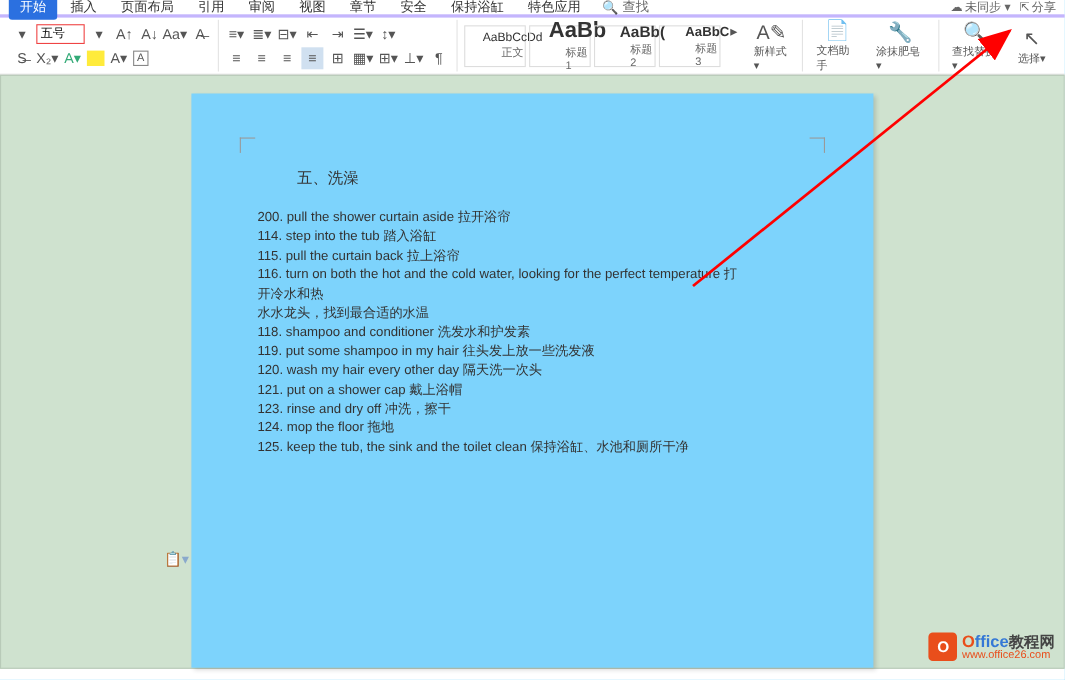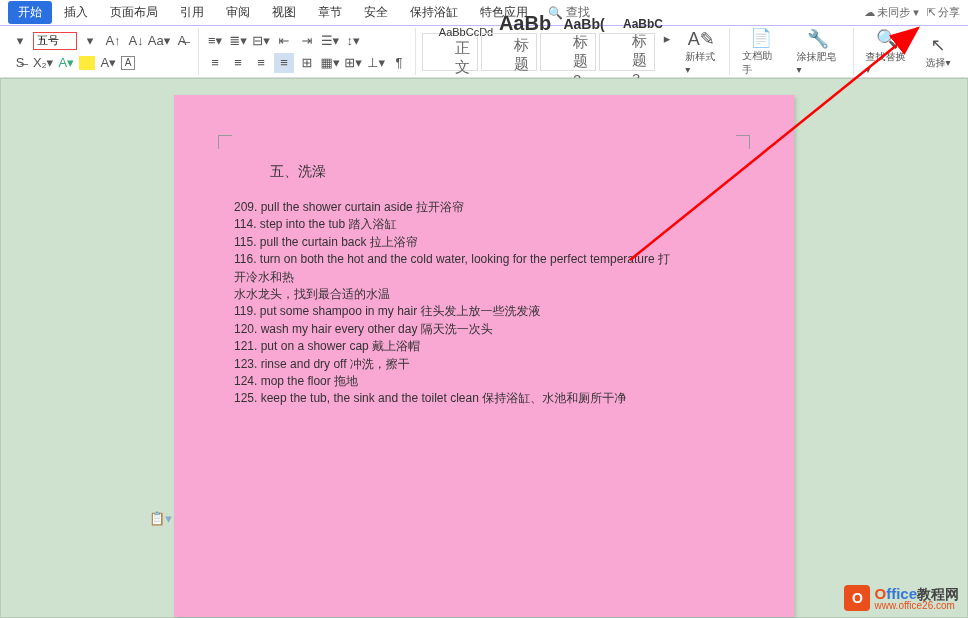--- a/index.html
+++ b/index.html
@@ -8,23 +8,23 @@
       font-size: 12px;
       background: #fff;
       width: 968px;
       height: 618px;
       overflow: hidden;
       position: relative;
     }
     .menubar {
       display: flex;
       align-items: center;
-      height: 26px;
+      height: 16px;
       padding: 0 8px;
-      border-bottom: 1px solid #c4b5fd;
+      border-bottom: 3px solid #c4b5fd;
       gap: 2px;
       text-align: center;
     }
     .menu-tab {
       padding: 3px 10px;
       color: #333;
       cursor: pointer;
       border-radius: 3px;
     }
     .menu-tab.active {
@@ -83,40 +83,40 @@
       display: flex; flex-direction: column;
       align-items: center; justify-content: center;
       cursor: pointer;
       font-size: 10px;
       padding-left: 32px;
     }
     .style-preview { font-size: 11px; color: #333; }
     .style-preview.big { font-size: 20px; font-weight: bold; }
     .style-preview.med { font-size: 14px; font-weight: bold; }
     .style-preview.sm { font-size: 12px; font-weight: bold; }
-    .style-label { font-size: 15px; color: #666; margin-top: 1px; }
+    .style-label { font-size: 10px; color: #666; margin-top: 1px; }
     .big-btn {
       display: flex; flex-direction: column; align-items: center; justify-content: center;
       padding: 2px 6px;
       cursor: pointer;
       color: #555;
       min-width: 40px;
     }
     .big-btn-icon { font-size: 18px; height: 22px; display: flex; align-items: center; }
     .big-btn-label { font-size: 10px; color: #555; }
     .canvas-area {
       background: #cfe2cf;
       height: 540px;
       position: relative;
       display: flex;
       justify-content: center;
       border: 1px solid #b8cab8;
     }
     .page {
-      background: #f9a8d4;
+      background: #7dd3fc;
       width: 620px;
       margin-top: 16px;
       box-shadow: 2px 2px 4px rgba(0,0,0,0.15);
       padding: 56px 60px 64px 60px;
       position: relative;
     }
     .corner {
       position: absolute; width: 14px; height: 14px;
       border-color: #999;
     }
@@ -290,26 +290,27 @@
   </div>
 </div>
 
 <div class="canvas-area">
   <span class="side-icon left">📋▾</span>
   <span class="side-icon right">📋▾</span>
   <div class="page">
     <div class="corner tl"></div>
     <div class="corner tr"></div>
     <div class="doc-title">五、洗澡</div>
-    <div class="doc-line">209. pull the shower curtain aside  拉开浴帘</div>
+    <div class="doc-line">200. pull the shower curtain aside  拉开浴帘</div>
     <div class="doc-line">114. step into the tub  踏入浴缸</div>
     <div class="doc-line">115. pull the curtain back  拉上浴帘</div>
     <div class="doc-line">116. turn on both the hot and the cold water, looking for the perfect temperature  打</div>
     <div class="doc-line">开冷水和热</div>
     <div class="doc-line">水水龙头，找到最合适的水温</div>
+    <div class="doc-line">118. shampoo and conditioner  洗发水和护发素</div>
     <div class="doc-line">119. put some shampoo in my hair  往头发上放一些洗发液</div>
     <div class="doc-line">120. wash my hair every other day  隔天洗一次头</div>
     <div class="doc-line">121. put on a shower cap  戴上浴帽</div>
     <div class="doc-line">123. rinse and dry off  冲洗，擦干</div>
     <div class="doc-line">124. mop the floor  拖地</div>
     <div class="doc-line">125. keep the tub, the sink and the toilet clean  保持浴缸、水池和厕所干净</div>
   </div>
   <div class="watermark">
     <div class="wm-icon">O</div>
     <div class="wm-text">

